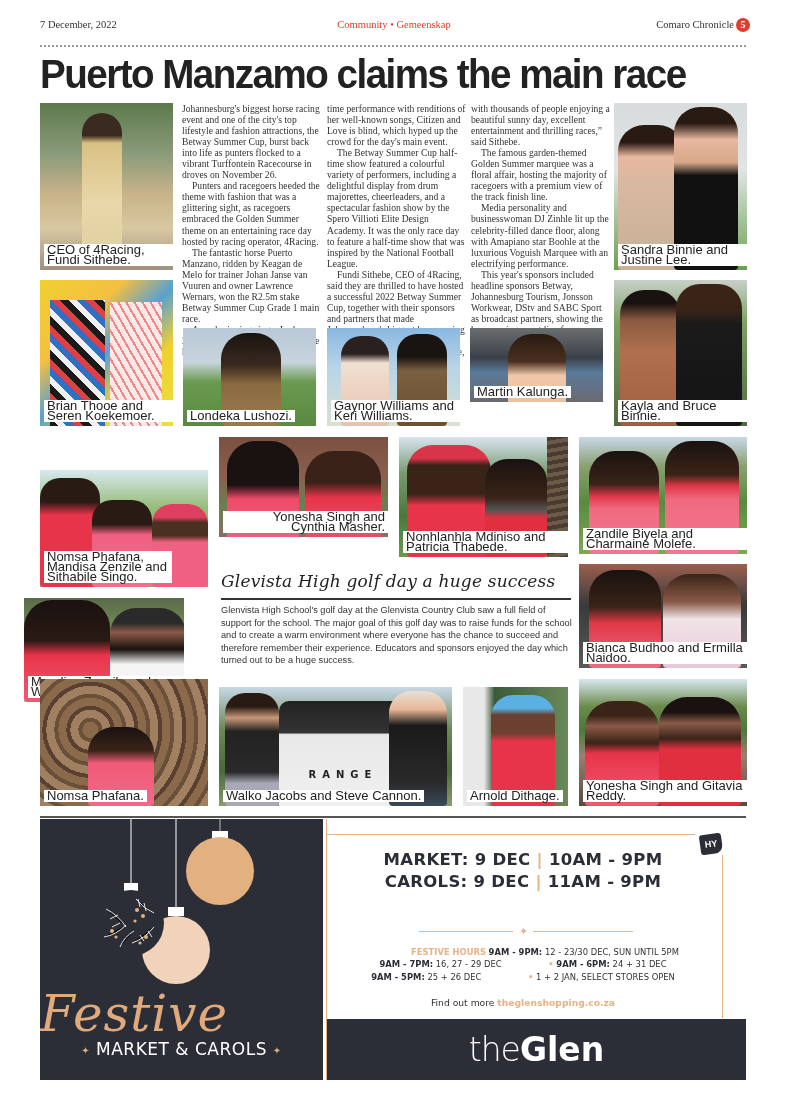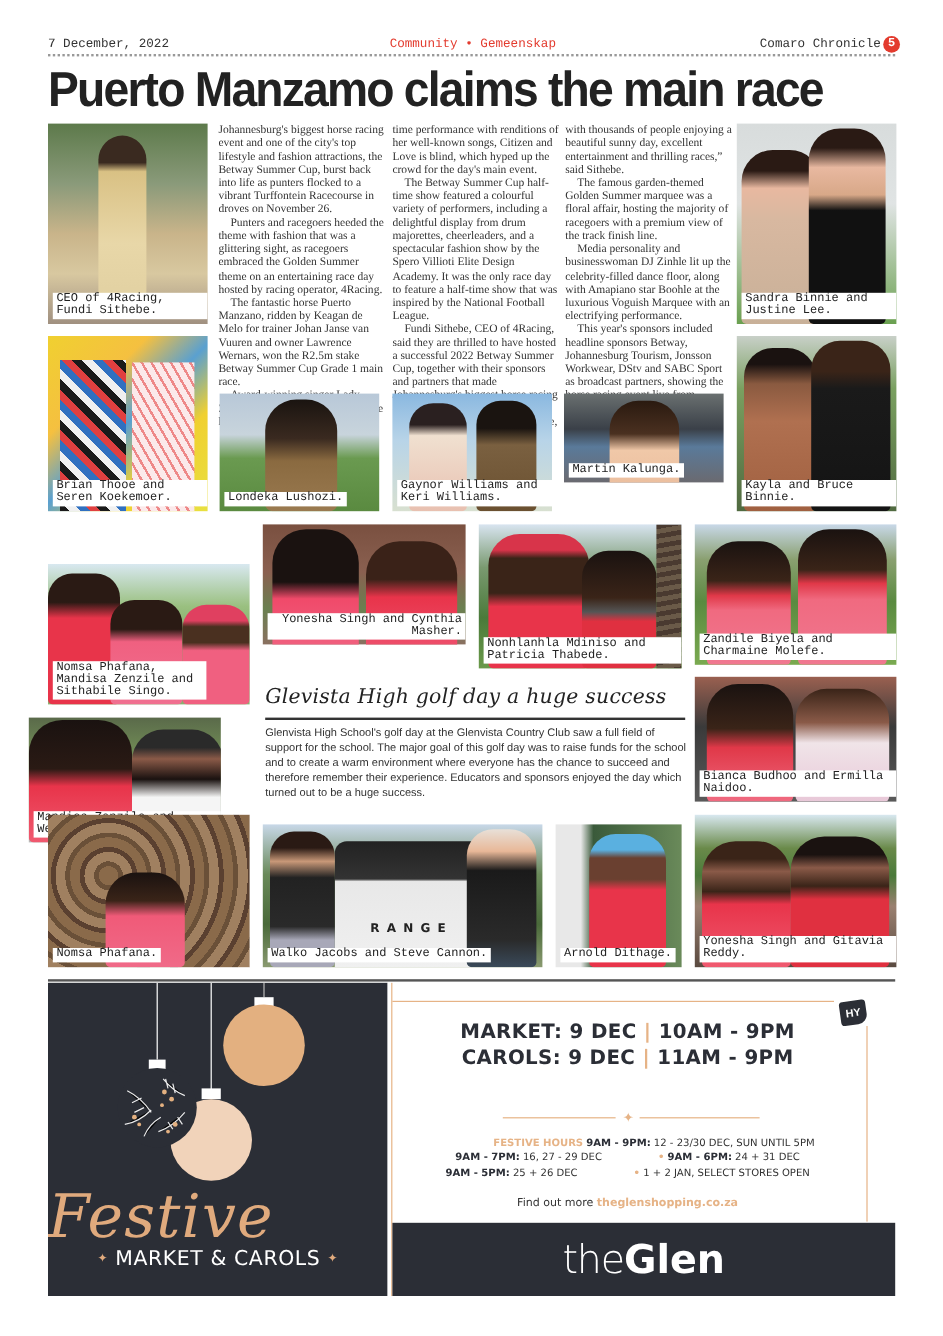--- a/index.html
+++ b/index.html
@@ -1,36 +1,36 @@
 <!DOCTYPE html>
 <html><head>
 <meta charset="utf-8">
 <style>
   * { box-sizing: border-box; margin: 0; padding: 0; }
   html, body { width: 786px; height: 1113px; background: #fff; overflow: hidden; }
   body { position: relative; font-family: "Liberation Serif", serif; color: #222; }
 
   
-  .hdr { position: absolute; left: 40px; top: 30px; width: 708px; height: 16px; font-family: Liberation Mono, monospace; font-size: 10.5px; }
+  .hdr { position: absolute; left: 40px; top: 18px; width: 708px; height: 16px; font-family: Liberation Serif, serif; font-size: 10.5px; }
   .hdr .date { position: absolute; left: 0; top: 1px; color: #333; }
   .hdr .section { position: absolute; left: 0; width: 100%; text-align: center; top: 1px; color: #e33b2e; }
   .hdr .paper { position: absolute; right: 14px; top: 1px; color: #333; }
   .hdr .pg { position: absolute; right: -2px; top: 0; width: 14px; height: 14px; border-radius: 50%; background: #e33b2e; color: #fff; font-weight: bold; font-size: 10px; text-align: center; line-height: 14px; }
   .hdr-rule { position: absolute; left: 40px; top: 45px; width: 706px; height: 2px; border-top: 2px dotted #999; }
 
   .headline { position: absolute; left: 40px; top: 50px; width: 720px; font-family: "Liberation Sans", sans-serif; font-weight: bold; font-size: 41px; letter-spacing: -1.6px; color: #222; transform: scaleX(0.94); transform-origin: left top; line-height: 48px; }
 
   
   .col { position: absolute; top: 103px; width: 140px; font-size: 9.6px; line-height: 11.05px; color: #333; text-align: left; }
   .col p { text-indent: 0; }
   .col p.ind { text-indent: 10px; }
 
   
   .photo { position: absolute; overflow: hidden; }
-  .photo .cap { position: absolute; left: 4px; bottom: 4px; background: #fff; font-family: Liberation Mono, monospace; font-size: 10px; line-height: 10px; color: #222; padding: 1px 3px; }
+  .photo .cap { position: absolute; left: 4px; bottom: 4px; background: #fff; font-family: Liberation Sans, sans-serif; font-size: 13px; line-height: 10px; color: #222; padding: 1px 3px; }
 
   
   .golf { position: absolute; left: 215px; top: 565px; width: 360px; height: 118px; background: #fff; }
   .golf .title { position: absolute; left: 6px; top: 6px; font-family: "DejaVu Serif", serif; font-style: italic; font-size: 17px; color: #222; letter-spacing: 0.2px; }
   .golf .rule { position: absolute; left: 6px; top: 33px; width: 350px; height: 2px; background: #333; }
   .golf .body { position: absolute; left: 6px; top: 39px; width: 352px; font-family: "Liberation Sans", sans-serif; font-size: 9.2px; line-height: 12.6px; color: #333; }
 
   
   .ad-topline { position: absolute; left: 40px; top: 816px; width: 706px; height: 2px; background: #555; }
   .ad-left { position: absolute; left: 40px; top: 819px; width: 283px; height: 261px; background: #2b2e36; overflow: hidden; }

